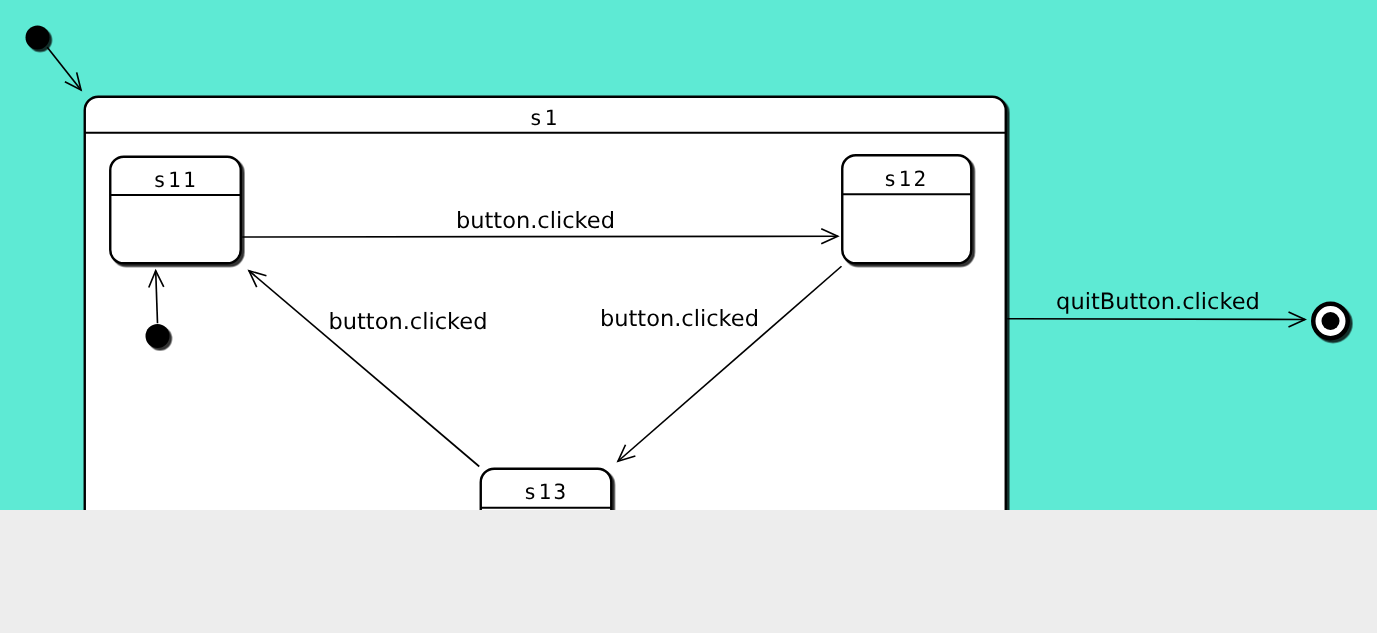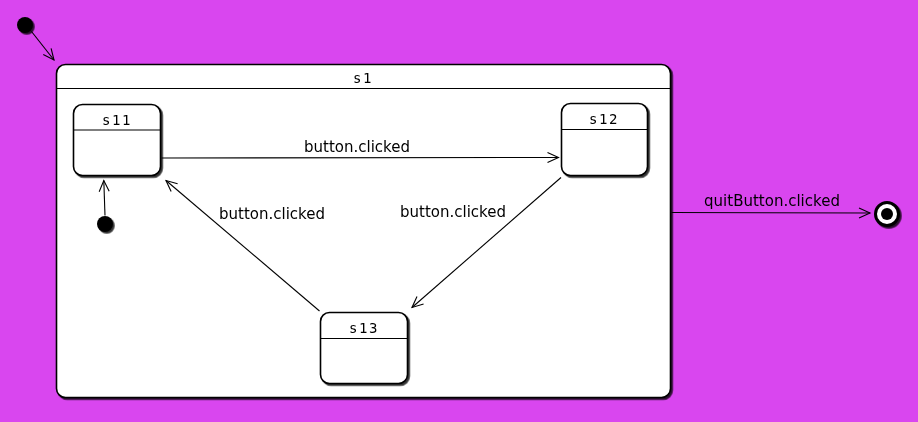--- a/index.html
+++ b/index.html
@@ -4,22 +4,22 @@
 <style>
   html, body {
     margin: 0;
     padding: 0;
     background: #ededed;
     font-family: "DejaVu Sans", "Liberation Sans", sans-serif;
   }
   .stage {
     position: relative;
     width: 918px;
-    height: 422px;
-    background: #d946ef;
+    height: 340px;
+    background: #5eead4;
     overflow: hidden;
   }
   svg { display: block; }
   .node {
     fill: #ffffff;
     stroke: #000000;
     stroke-width: 1.6;
   }
   .divider {
     stroke: #000000;

